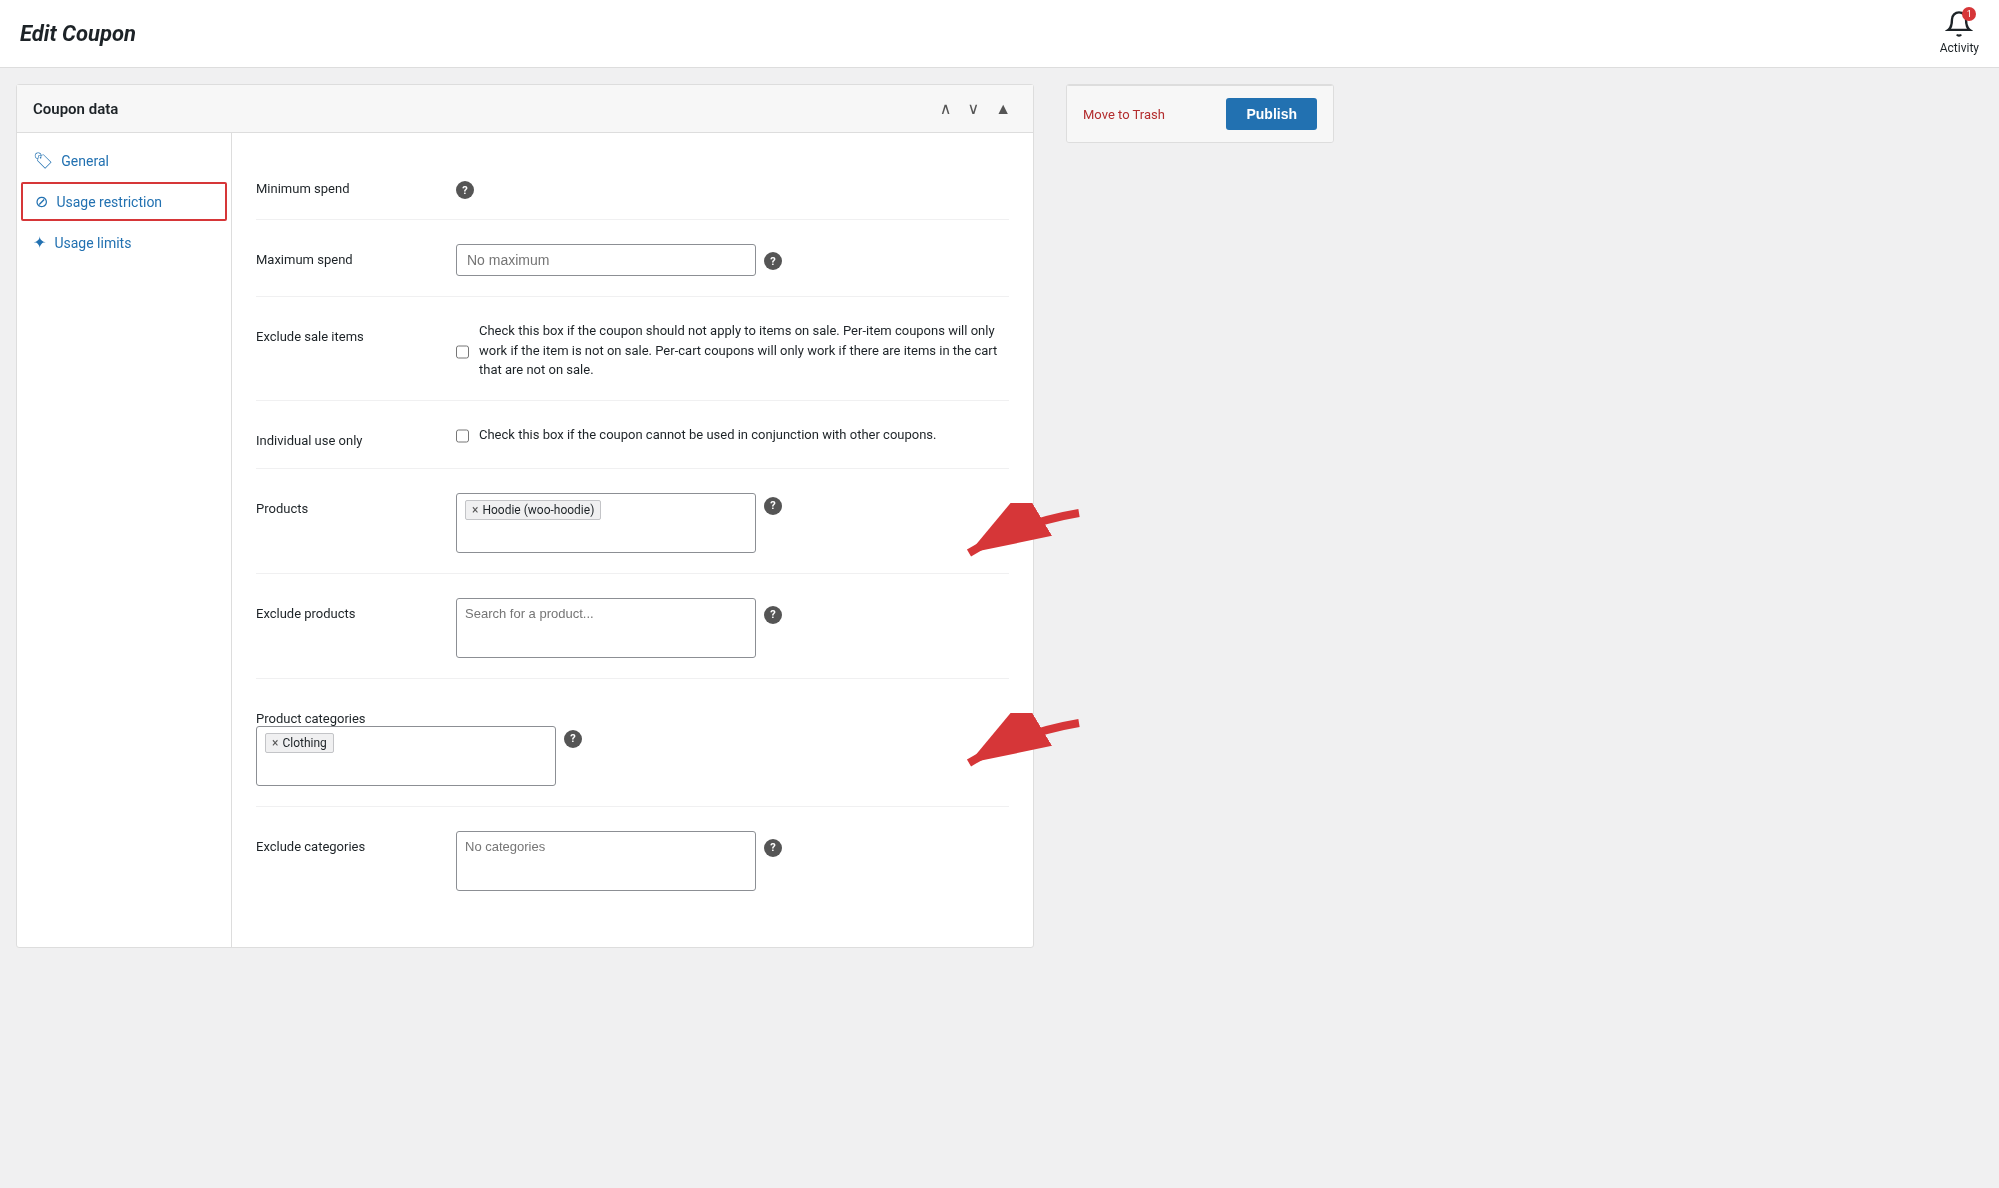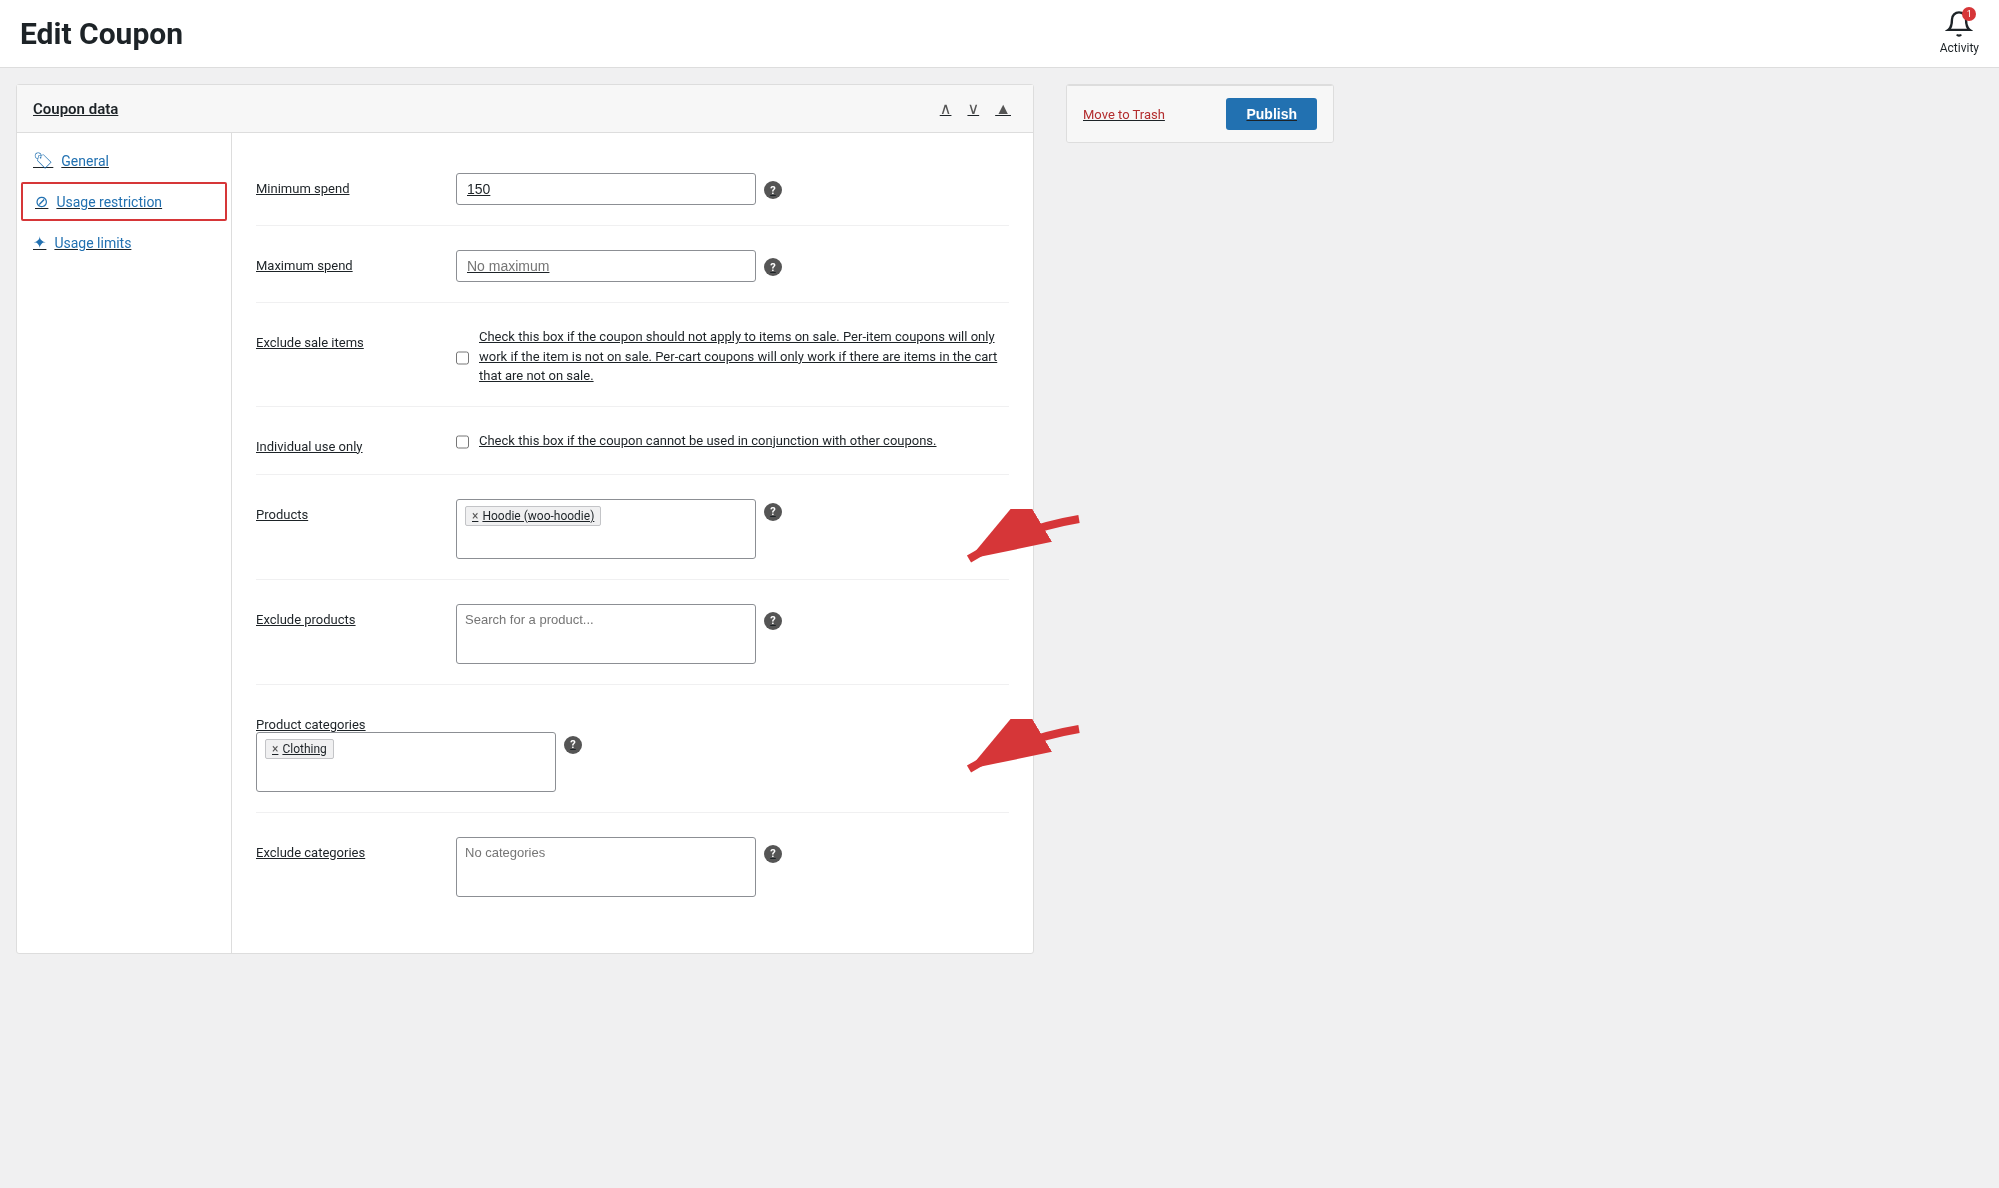--- a/index.html
+++ b/index.html
@@ -15,23 +15,24 @@
       background: #fff;
       border-bottom: 1px solid #ddd;
       padding: 0 20px;
       height: 68px;
       display: flex;
       align-items: center;
       justify-content: space-between;
       position: relative;
     }
     .page-title {
-      font-size: 30px;
+      font-size: 22px;
       font-weight: 700;
       color: #1d2327;
+      font-style: italic;
     }
     .activity-btn {
       display: flex;
       flex-direction: column;
       align-items: center;
       cursor: pointer;
       color: #1d2327;
       font-size: 12px;
       gap: 3px;
       position: absolute;
@@ -59,21 +60,20 @@
       font-size: 9px;
       display: flex;
       align-items: center;
       justify-content: center;
     }
 
     
     .main-layout {
       display: flex;
       min-height: calc(100vh - 68px);
-      text-decoration: underline;
     }
 
     
     .content-area {
       flex: 1;
       padding: 16px;
       max-width: 1050px;
     }
 
     
@@ -350,21 +350,20 @@
             <span>Usage limits</span>
           </div>
         </div>
 
         <div class="panel-content-wrapper">
           <div class="panel-content">
 
             <div class="form-row">
               <div class="form-label">Minimum spend</div>
               <div class="form-field">
-                <input type="text" class="form-input" value="150" style="">
                 <div class="help-icon">?</div>
               </div>
             </div>
 
             <div class="form-row">
               <div class="form-label">Maximum spend</div>
               <div class="form-field">
                 <input type="text" class="form-input" placeholder="No maximum" style="">
                 <div class="help-icon">?</div>
               </div>

